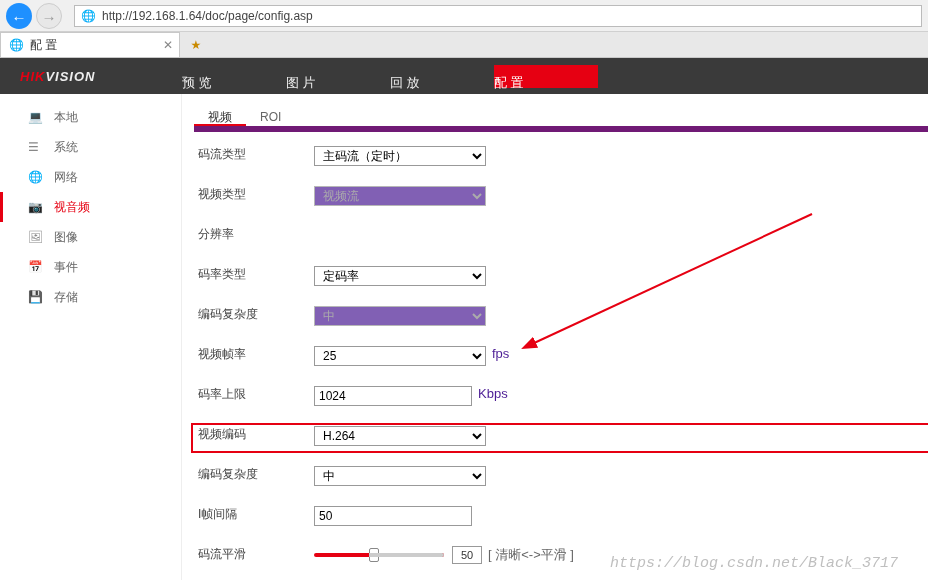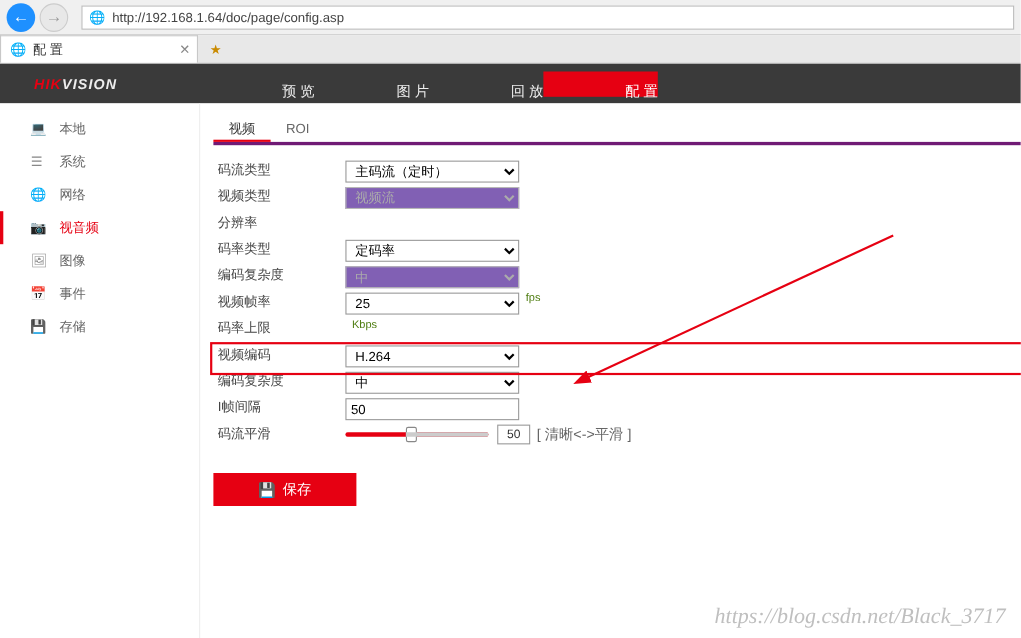--- a/index.html
+++ b/index.html
@@ -9,54 +9,54 @@
 .nav-back{background:#1e90ff;color:#fff;font-size:15px}
 .nav-fwd{background:#e8e8e8;color:#999;font-size:15px;border:1px solid #ccc}
 .addr{flex:1;height:22px;border:1px solid #bbb;background:#fff;display:flex;align-items:center;padding:0 6px;margin-left:8px;font-size:12px;color:#444}
 .addr .globe{margin-right:6px;color:#555}
 .tab-bar{height:26px;background:#e8e8e8;display:flex;align-items:center;border-bottom:1px solid #c8c8c8;font-size:12px}
 .tab{height:25px;background:#fff;border:1px solid #c8c8c8;border-bottom:none;padding:0 8px;display:flex;align-items:center;position:relative;min-width:180px}
 .tab .globe{margin-right:6px}
 .tab .close{position:absolute;right:6px;color:#888}
 .newtab{width:24px;height:22px;margin-left:4px;display:flex;align-items:center;justify-content:center;color:#c98a00}
 .topnav{height:36px;background:#3a3a3a;display:flex;align-items:center;color:#eee;font-size:13px}
-.logo{width:182px;padding-left:31px;font-weight:bold;font-style:italic;letter-spacing:1px}
+.logo{width:182px;padding-left:20px;font-weight:bold;font-style:italic;letter-spacing:1px}
 .logo .hk{color:#e60012}
-.nav-item{width:104px;text-align:right;line-height:36px;height:23px;cursor:pointer}
+.nav-item{width:104px;text-align:left;line-height:36px;height:23px;cursor:pointer}
 .nav-item.active{background:#e60012;color:#fff}
 .main{display:flex;height:486px;background:#fff}
 .sidebar{width:182px;border-right:1px solid #eee;padding-top:8px}
 .side-item{height:30px;display:flex;align-items:center;padding-left:28px;color:#666;cursor:pointer;font-size:12px;position:relative}
 .side-item .icon{width:16px;margin-right:10px;color:#888}
 .side-item.active{color:#e60012}
 .side-item.active .icon{color:#e60012}
 .side-item.active::before{content:"";position:absolute;left:0;top:0;bottom:0;width:3px;background:#e60012}
 .content{flex:1;padding:10px 0 0 12px;position:relative}
-.subtabs{display:flex;height:28px;border-bottom:3px solid #701a75;font-size:12px}
+.subtabs{display:flex;height:28px;border-bottom:6px solid #701a75;font-size:12px}
 .subtab{padding:0 14px;line-height:26px;color:#666;cursor:pointer}
 .subtab.active{color:#333;border-bottom:2px solid #e60012}
 .form{padding:14px 0 0 0}
 .row{display:flex;align-items:flex-start;height:24px;margin-bottom:0}
-.row+.row{margin-top:0}
+.row+.row{margin-top:16px}
 .lbl{width:120px;padding-left:4px;color:#444;font-size:12px}
-.ctrl{width:158px}
+.ctrl{width:172px}
 select,input[type=text]{width:158px;height:20px;border:1px solid #999;font-size:12px;padding:0 4px;background:#fff;font-family:inherit}
 select:disabled{background:#4c1d95;color:#888}
-.unit{margin-left:6px;color:#4d7c0f;font-size:10px}
+.unit{margin-left:6px;color:#4c1d95;font-size:13px}
 .highlight{outline:2px solid #e60012;outline-offset:1px}
 .slider-row{display:flex;align-items:center}
 .slider-track{width:130px;height:4px;background:#e60012;position:relative;border-radius:2px}
 .slider-track::after{content:"";position:absolute;left:55px;right:0;top:0;bottom:0;background:#ccc;border-radius:0 2px 2px 0}
 .slider-thumb{position:absolute;left:55px;top:-5px;width:10px;height:14px;background:#fff;border:1px solid #888;border-radius:2px}
 .slider-val{width:30px;height:18px;border:1px solid #999;margin-left:8px;text-align:center;line-height:16px;font-size:11px}
 .slider-hint{margin-left:6px;color:#666;font-size:13px}
 .save-btn{margin-top:20px;width:130px;height:30px;background:#e60012;color:#fff;display:flex;align-items:center;justify-content:center;cursor:pointer;font-size:13px;border:none}
 .save-btn .icon{margin-right:6px}
 .arrow{position:absolute;pointer-events:none}
-.watermark{position:absolute;right:14px;bottom:8px;color:#bfbfbf;font-family:Liberation Serif, serif;font-style:italic;font-size:20px}
+.watermark{position:absolute;right:30px;bottom:8px;color:#bfbfbf;font-family:Liberation Mono, monospace;font-style:italic;font-size:15px}
 </style>
 </head>
 <body>
 
 <div class="browser-bar">
   <div class="nav-btn nav-back">←</div>
   <div class="nav-btn nav-fwd">→</div>
   <div class="addr">
     <span class="globe">🌐</span>
     <span>http://192.168.1.64/doc/page/config.asp</span>
@@ -146,20 +146,21 @@
         </div>
 
       <div class="row">
           <div class="lbl">视频帧率</div>
         <select class="ctrl"><option>25</option></select>
         <span class="unit">fps</span>
         </div>
 
       <div class="row">
           <div class="lbl">码率上限</div>
+        <input type="text" class="ctrl" value="1024" style="">
         <span class="unit">Kbps</span>
         </div>
 
       <div class="row highlight">
         <div class="lbl">视频编码</div>
         <select class="ctrl"><option>H.264</option></select>
         </div>
 
       <div class="row">
           <div class="lbl">编码复杂度</div>

